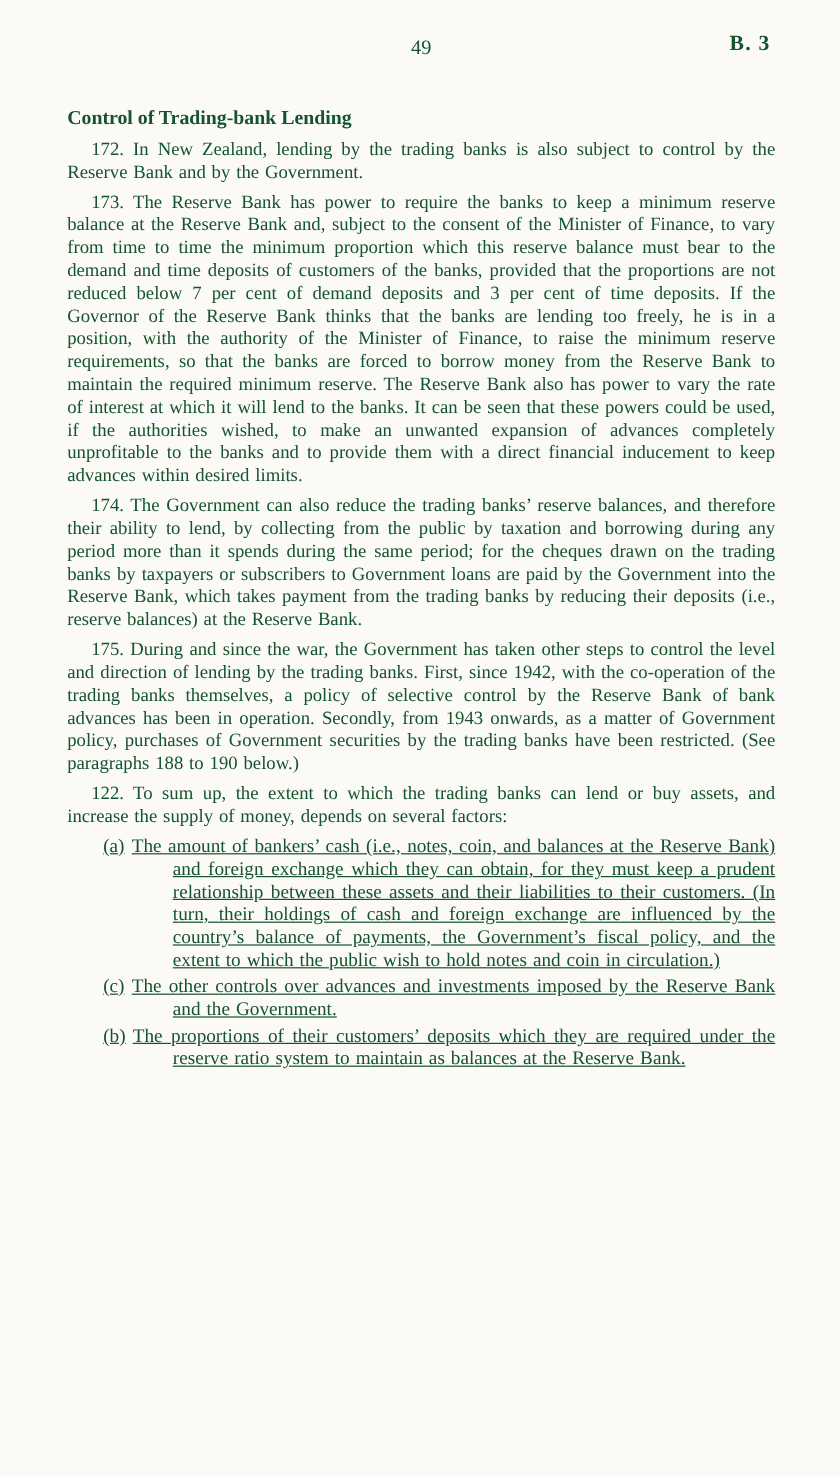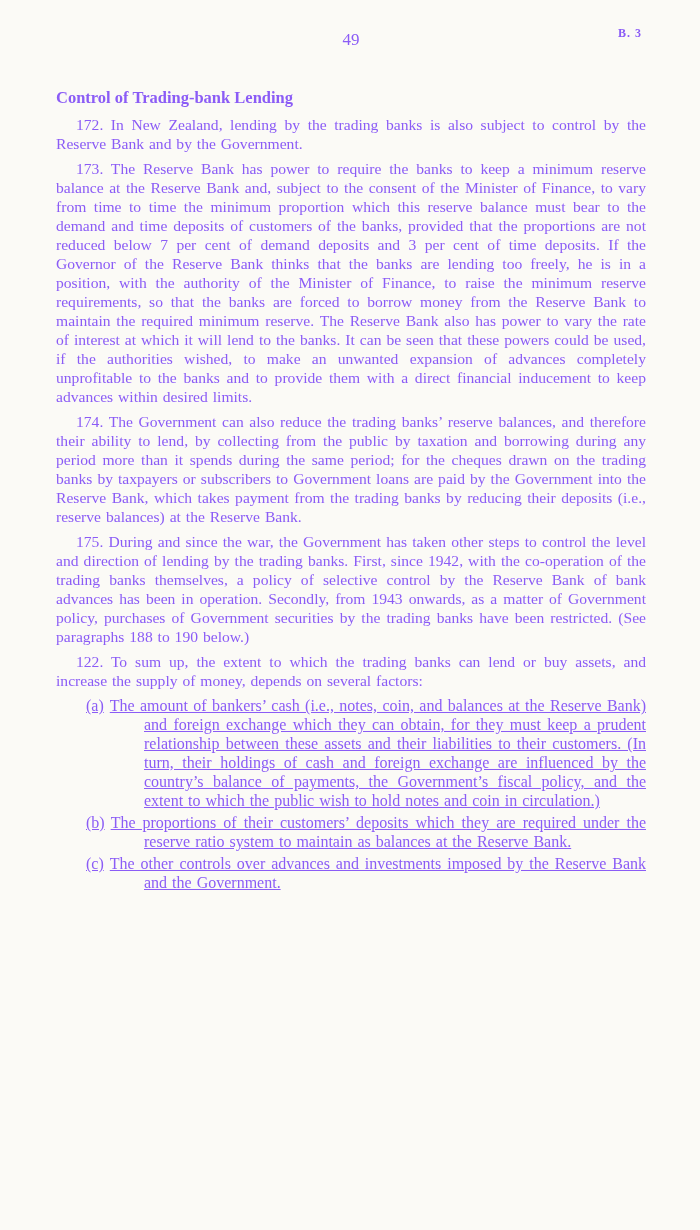--- a/index.html
+++ b/index.html
@@ -9,41 +9,41 @@
   }
   .page {
     position: relative;
     width: 700px;
     height: 1230px;
     margin: 0 auto;
     background: #fbfaf6;
     box-sizing: border-box;
     padding: 30px 54px 0 56px;
     font-family: "Liberation Serif", "DejaVu Serif", serif;
-    color: #8b5cf6;
+    color: #14532d;
     overflow: hidden;
   }
   .page-header {
     position: relative;
     height: 24px;
     margin-bottom: 34px;
   }
   .page-number {
     position: absolute;
     left: 0;
     right: 0;
     text-align: center;
     font-size: 17px;
   }
   .header-ref {
     position: absolute;
     right: 4px;
     top: -4px;
     font-weight: bold;
-    font-size: 12px;
+    font-size: 18px;
     letter-spacing: 1px;
   }
   .section-title {
     font-size: 16.5px;
     margin: 0 0 7px 0;
   }
   p.body-para {
     margin: 0 0 6px 0;
     font-size: 15.6px;
     line-height: 19px;
@@ -78,18 +78,18 @@
   <h1 class="section-title">Control of Trading-bank Lending</h1>
 
   <p class="body-para">172. In New Zealand, lending by the trading banks is also subject to control by the Reserve Bank and by the Government.</p>
   <p class="body-para">173. The Reserve Bank has power to require the banks to keep a minimum reserve balance at the Reserve Bank and, subject to the consent of the Minister of Finance, to vary from time to time the minimum proportion which this reserve balance must bear to the demand and time deposits of customers of the banks, provided that the proportions are not reduced below 7 per cent of demand deposits and 3 per cent of time deposits. If the Governor of the Reserve Bank thinks that the banks are lending too freely, he is in a position, with the authority of the Minister of Finance, to raise the minimum reserve requirements, so that the banks are forced to borrow money from the Reserve Bank to maintain the required minimum reserve. The Reserve Bank also has power to vary the rate of interest at which it will lend to the banks. It can be seen that these powers could be used, if the authorities wished, to make an unwanted expansion of advances completely unprofitable to the banks and to provide them with a direct financial inducement to keep advances within desired limits.</p>
   <p class="body-para">174. The Government can also reduce the trading banks’ reserve balances, and therefore their ability to lend, by collecting from the public by taxation and borrowing during any period more than it spends during the same period; for the cheques drawn on the trading banks by taxpayers or subscribers to Government loans are paid by the Government into the Reserve Bank, which takes payment from the trading banks by reducing their deposits (i.e., reserve balances) at the Reserve Bank.</p>
   <p class="body-para">175. During and since the war, the Government has taken other steps to control the level and direction of lending by the trading banks. First, since 1942, with the co-operation of the trading banks themselves, a policy of selective control by the Reserve Bank of bank advances has been in operation. Secondly, from 1943 onwards, as a matter of Government policy, purchases of Government securities by the trading banks have been restricted. (See paragraphs 188 to 190 below.)</p>
   <p class="body-para">122. To sum up, the extent to which the trading banks can lend or buy assets, and increase the supply of money, depends on several factors:</p>
 
   <p class="list-item"><span class="li-label">(a)</span><span>The amount of bankers’ cash (i.e., notes, coin, and balances at the Reserve Bank) and foreign exchange which they can obtain, for they must keep a prudent relationship between these assets and their liabilities to their customers. (In turn, their holdings of cash and foreign exchange are influenced by the country’s balance of payments, the Government’s fiscal policy, and the extent to which the public wish to hold notes and coin in circulation.)</span></p>
 
+  <p class="list-item"><span class="li-label">(c)</span><span>The other controls over advances and investments imposed by the Reserve Bank and the Government.</span></p>
+
   <p class="list-item"><span class="li-label">(b)</span><span>The proportions of their customers’ deposits which they are required under the reserve ratio system to maintain as balances at the Reserve Bank.</span></p>
-
-  <p class="list-item"><span class="li-label">(c)</span><span>The other controls over advances and investments imposed by the Reserve Bank and the Government.</span></p>
 
 
 </div>
 
 </body></html>

